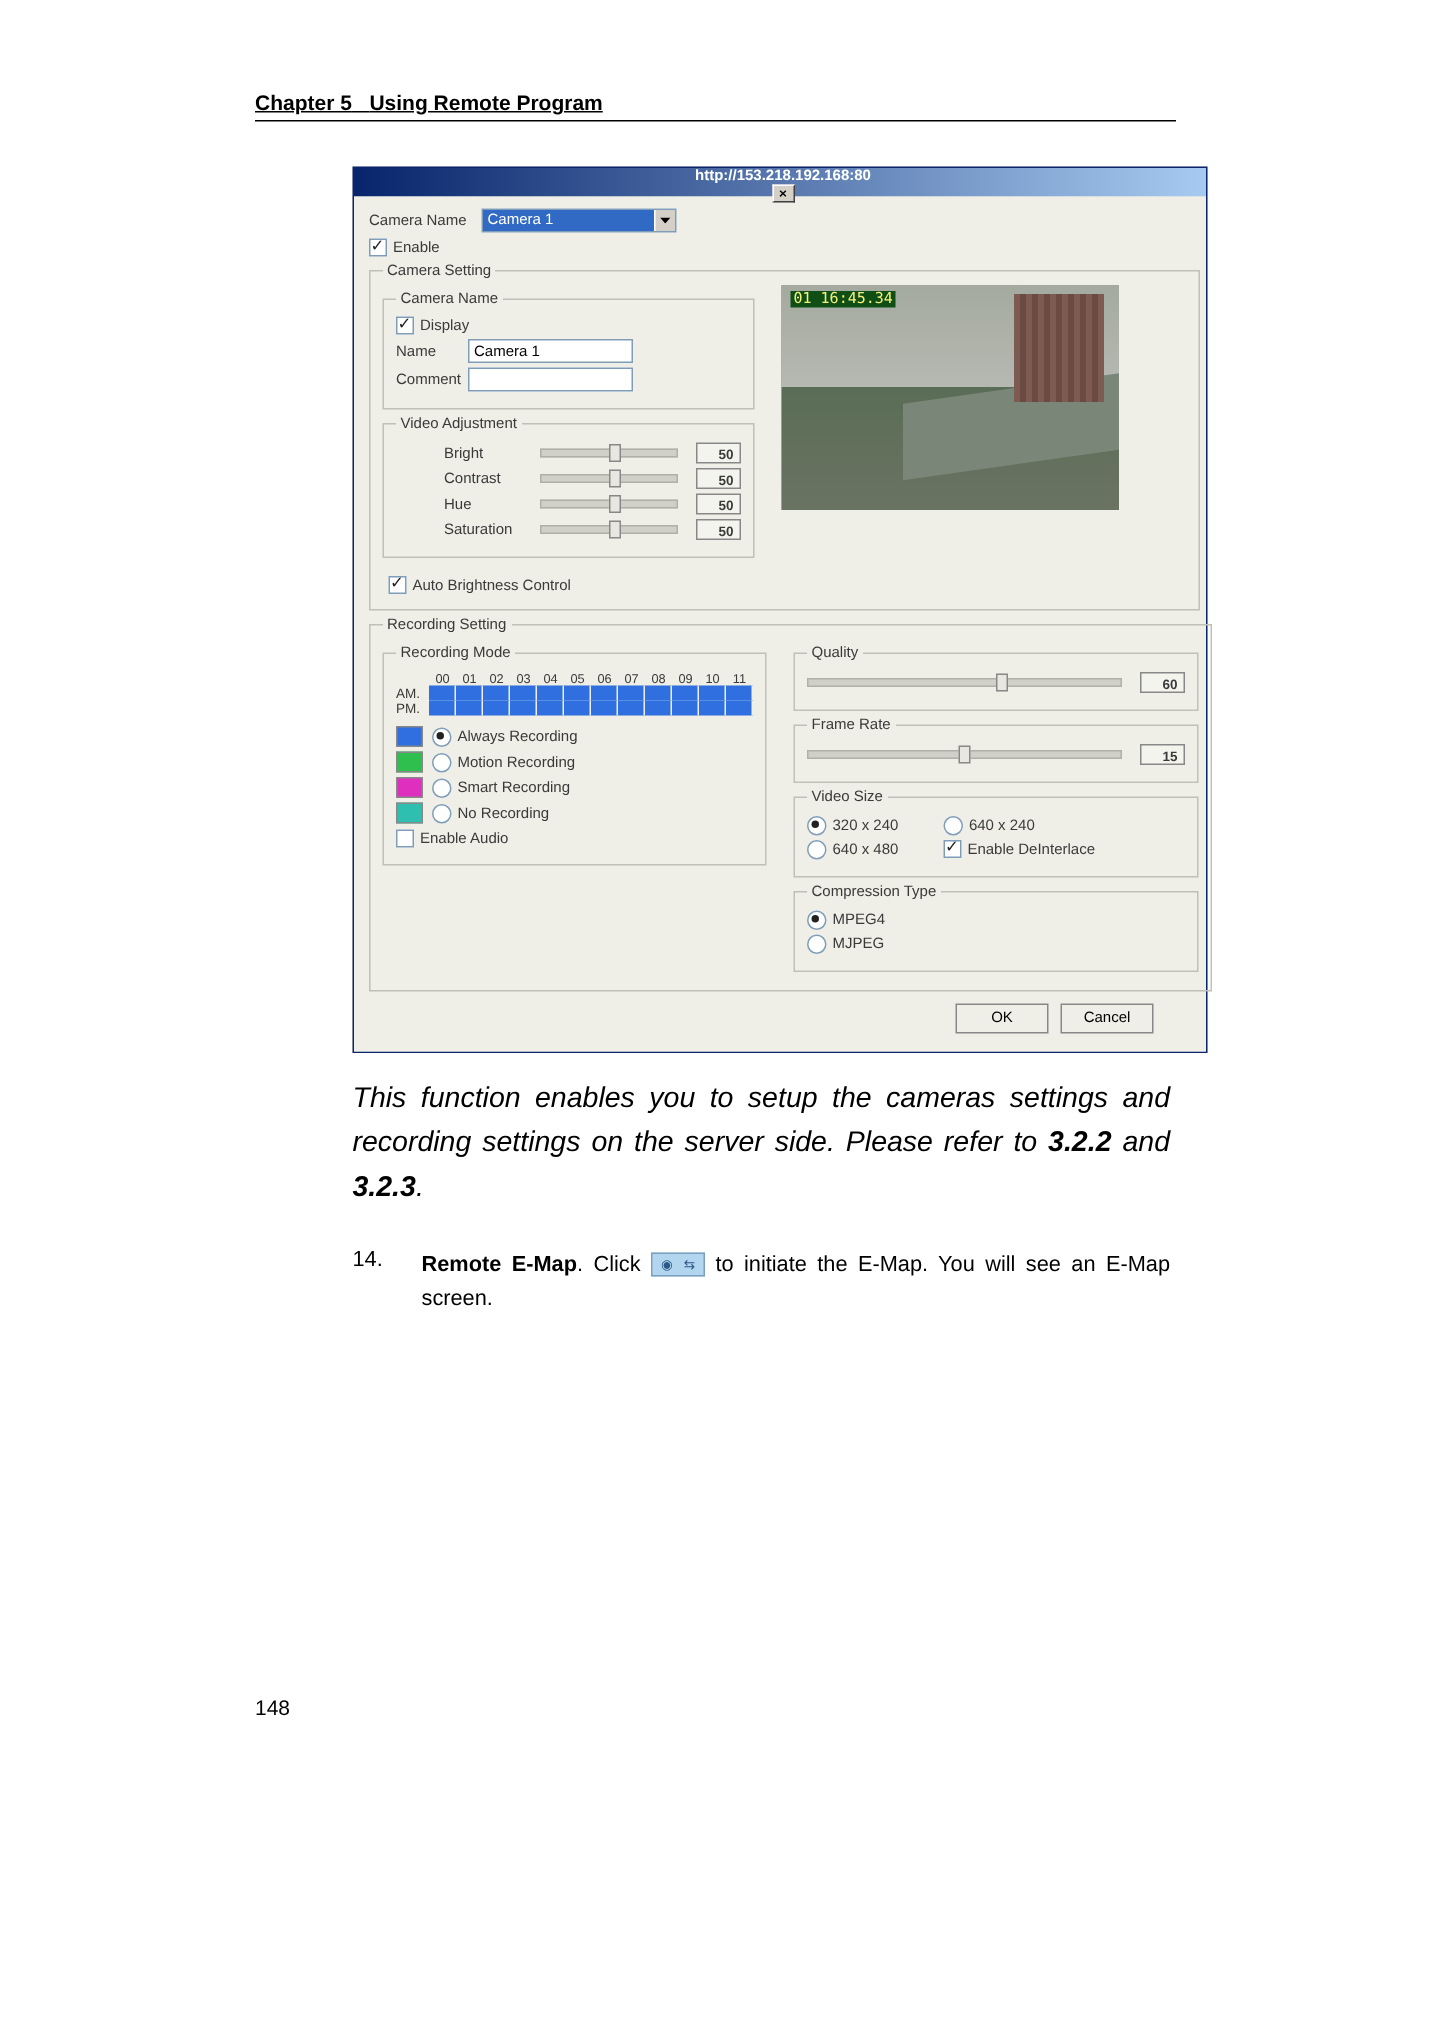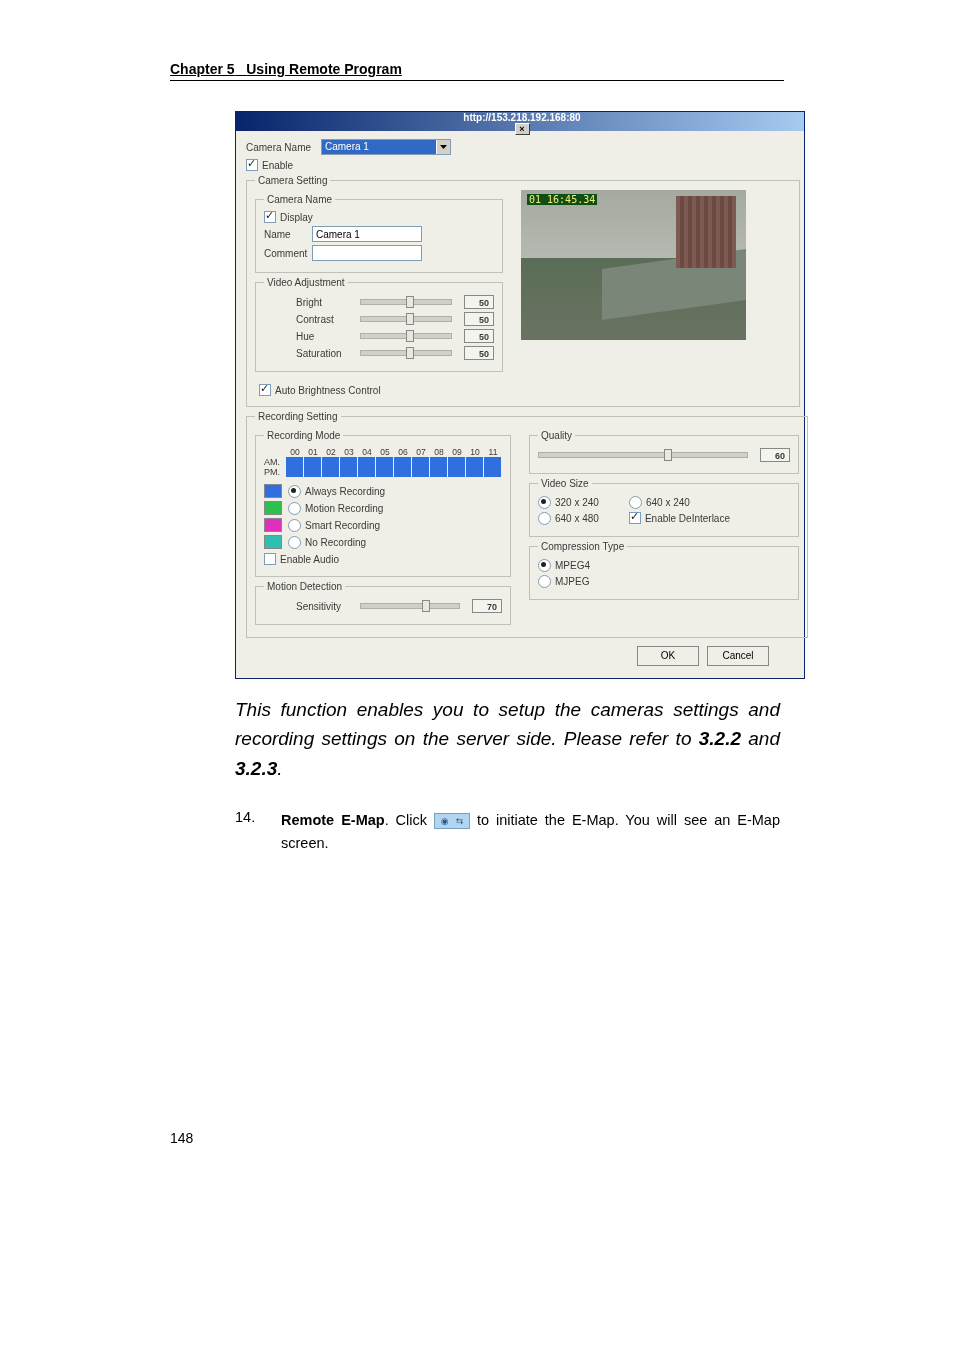--- a/index.html
+++ b/index.html
@@ -496,40 +496,39 @@
                   <span class="swatch teal"></span>
                   <span class="radio"></span>
                   <span>No Recording</span>
                 </div>
                 <div class="mode-line" style="margin-top:4px;">
                   <span class="checkbox"></span>
                   <span>Enable Audio</span>
                 </div>
               </fieldset>
 
-              <fieldset>
-                <legend>Motion Detection</legend>
-                <div class="slider-row">
-                  <span class="slabel">Sensitivity</span>
-                  <div class="slider-track">
-                      <div class="thumb" style="left:62%;"></div>
-                    </div>
-                  <div class="valbox">70</div>
-                </div>
-              </fieldset>
             </div>
 
             <div class="right">
               <fieldset>
                 <legend>Quality</legend>
                 <div class="slider-row">
                   <div class="slider-track">
                       <div class="thumb" style="left:60%;"></div>
                     </div>
                   <div class="valbox">60</div>
+                </div>
+              </fieldset>
+              <fieldset>
+                <legend>Frame Rate</legend>
+                <div class="slider-row">
+                  <div class="slider-track">
+                      <div class="thumb" style="left:48%;"></div>
+                    </div>
+                  <div class="valbox">15</div>
                 </div>
               </fieldset>
               <fieldset>
                 <legend>Video Size</legend>
                 <div style="display:flex; gap:30px;">
                   <div>
                     <div class="mode-line">
                         <span class="radio checked"></span>
                         <span>320 x 240</span>
                       </div>

